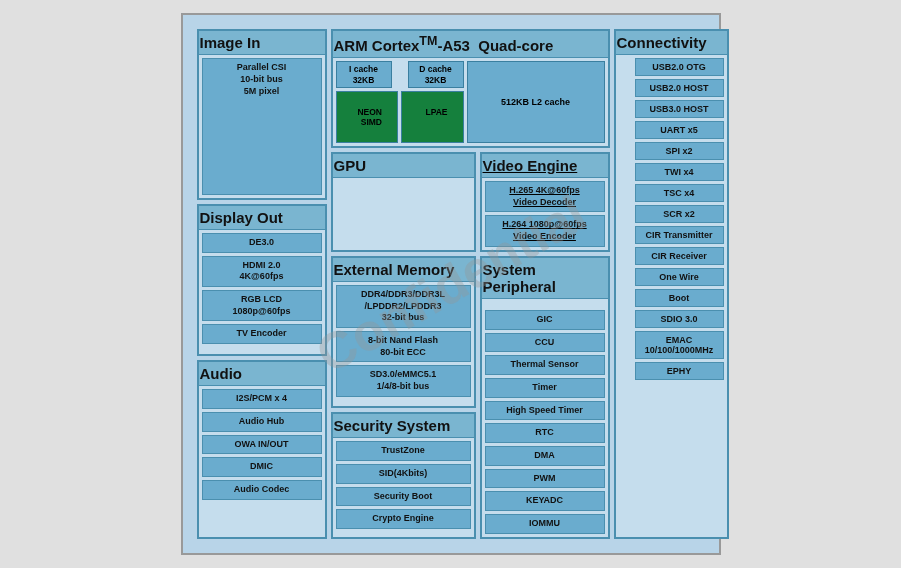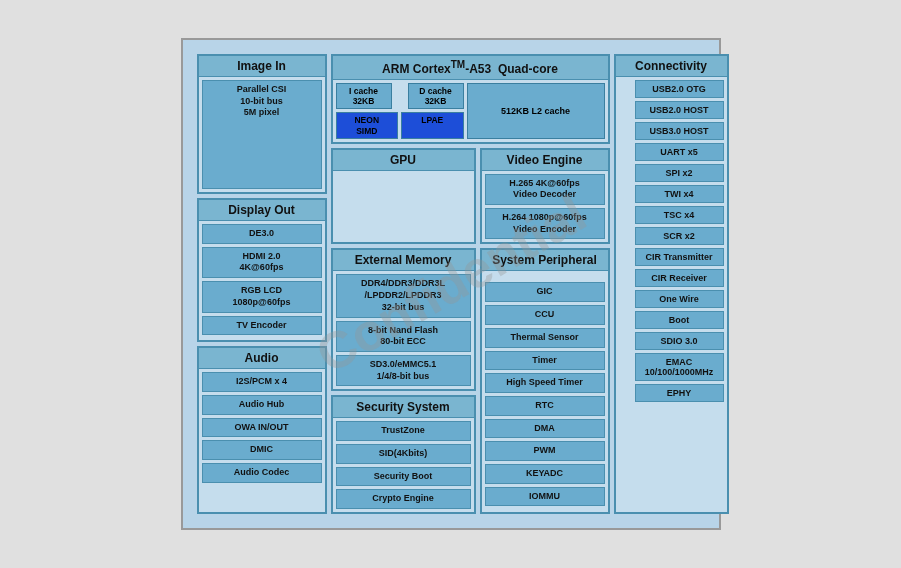--- a/index.html
+++ b/index.html
@@ -47,26 +47,26 @@
       font-size: 9px;
       font-weight: bold;
       text-align: center;
       padding: 4px;
       flex: 1;
       display: flex;
       align-items: center;
       justify-content: center;
     }
     .neon-box {
-      background: #1d4ed8;
+      background: #15803d;
       border: 1px solid #3a7fa0;
       font-size: 8.5px;
       font-weight: bold;
-      text-align: center;
-      padding: 2px;
+      text-align: right;
+      padding: 15px;
       flex: 1;
       line-height: 1.2;
     }
     
     .diagram-wrapper {
       display: grid;
       grid-template-areas:
         "imgin  cpu    cpu    conn"
         "imgin  gpu    videng conn"
         "dispout gpu   videng conn"
@@ -77,38 +77,37 @@
         "audio  sec    sysper conn";
       grid-template-columns: 130px 145px 130px 115px;
       grid-template-rows: auto auto auto auto auto auto auto auto;
       gap: 4px;
       padding: 4px;
     }
     .area-imgin { grid-area: imgin; }
     .area-cpu { grid-area: cpu; }
     .area-conn { grid-area: conn; }
     .area-gpu { grid-area: gpu; }
-    .area-videng { grid-area: videng; }
+    .area-videng { grid-area: videng; text-decoration: underline; }
     .area-dispout { grid-area: dispout; }
     .area-extmem { grid-area: extmem; }
     .area-sysper { grid-area: sysper; gap: 8px; }
     .area-audio { grid-area: audio; }
     .area-sec { grid-area: sec; }
 
     .section-wrapper {
       border: 2px solid #4a8faf;
       background: #c5dded;
       display: flex;
       flex-direction: column;
     }
     .section-header {
       background: #7ab5d0;
-      font-size: 12px;
-      font-weight: bold;
-      text-align: center;
+      font-size: 15px;
+      font-weight: bold;
       padding: 3px 1px;
       border-bottom: 1px solid #4a8faf;
       color: #111;
     }
     .section-content {
       flex: 1;
       display: flex;
       flex-direction: column;
       gap: 3px;
       padding: 3px;

